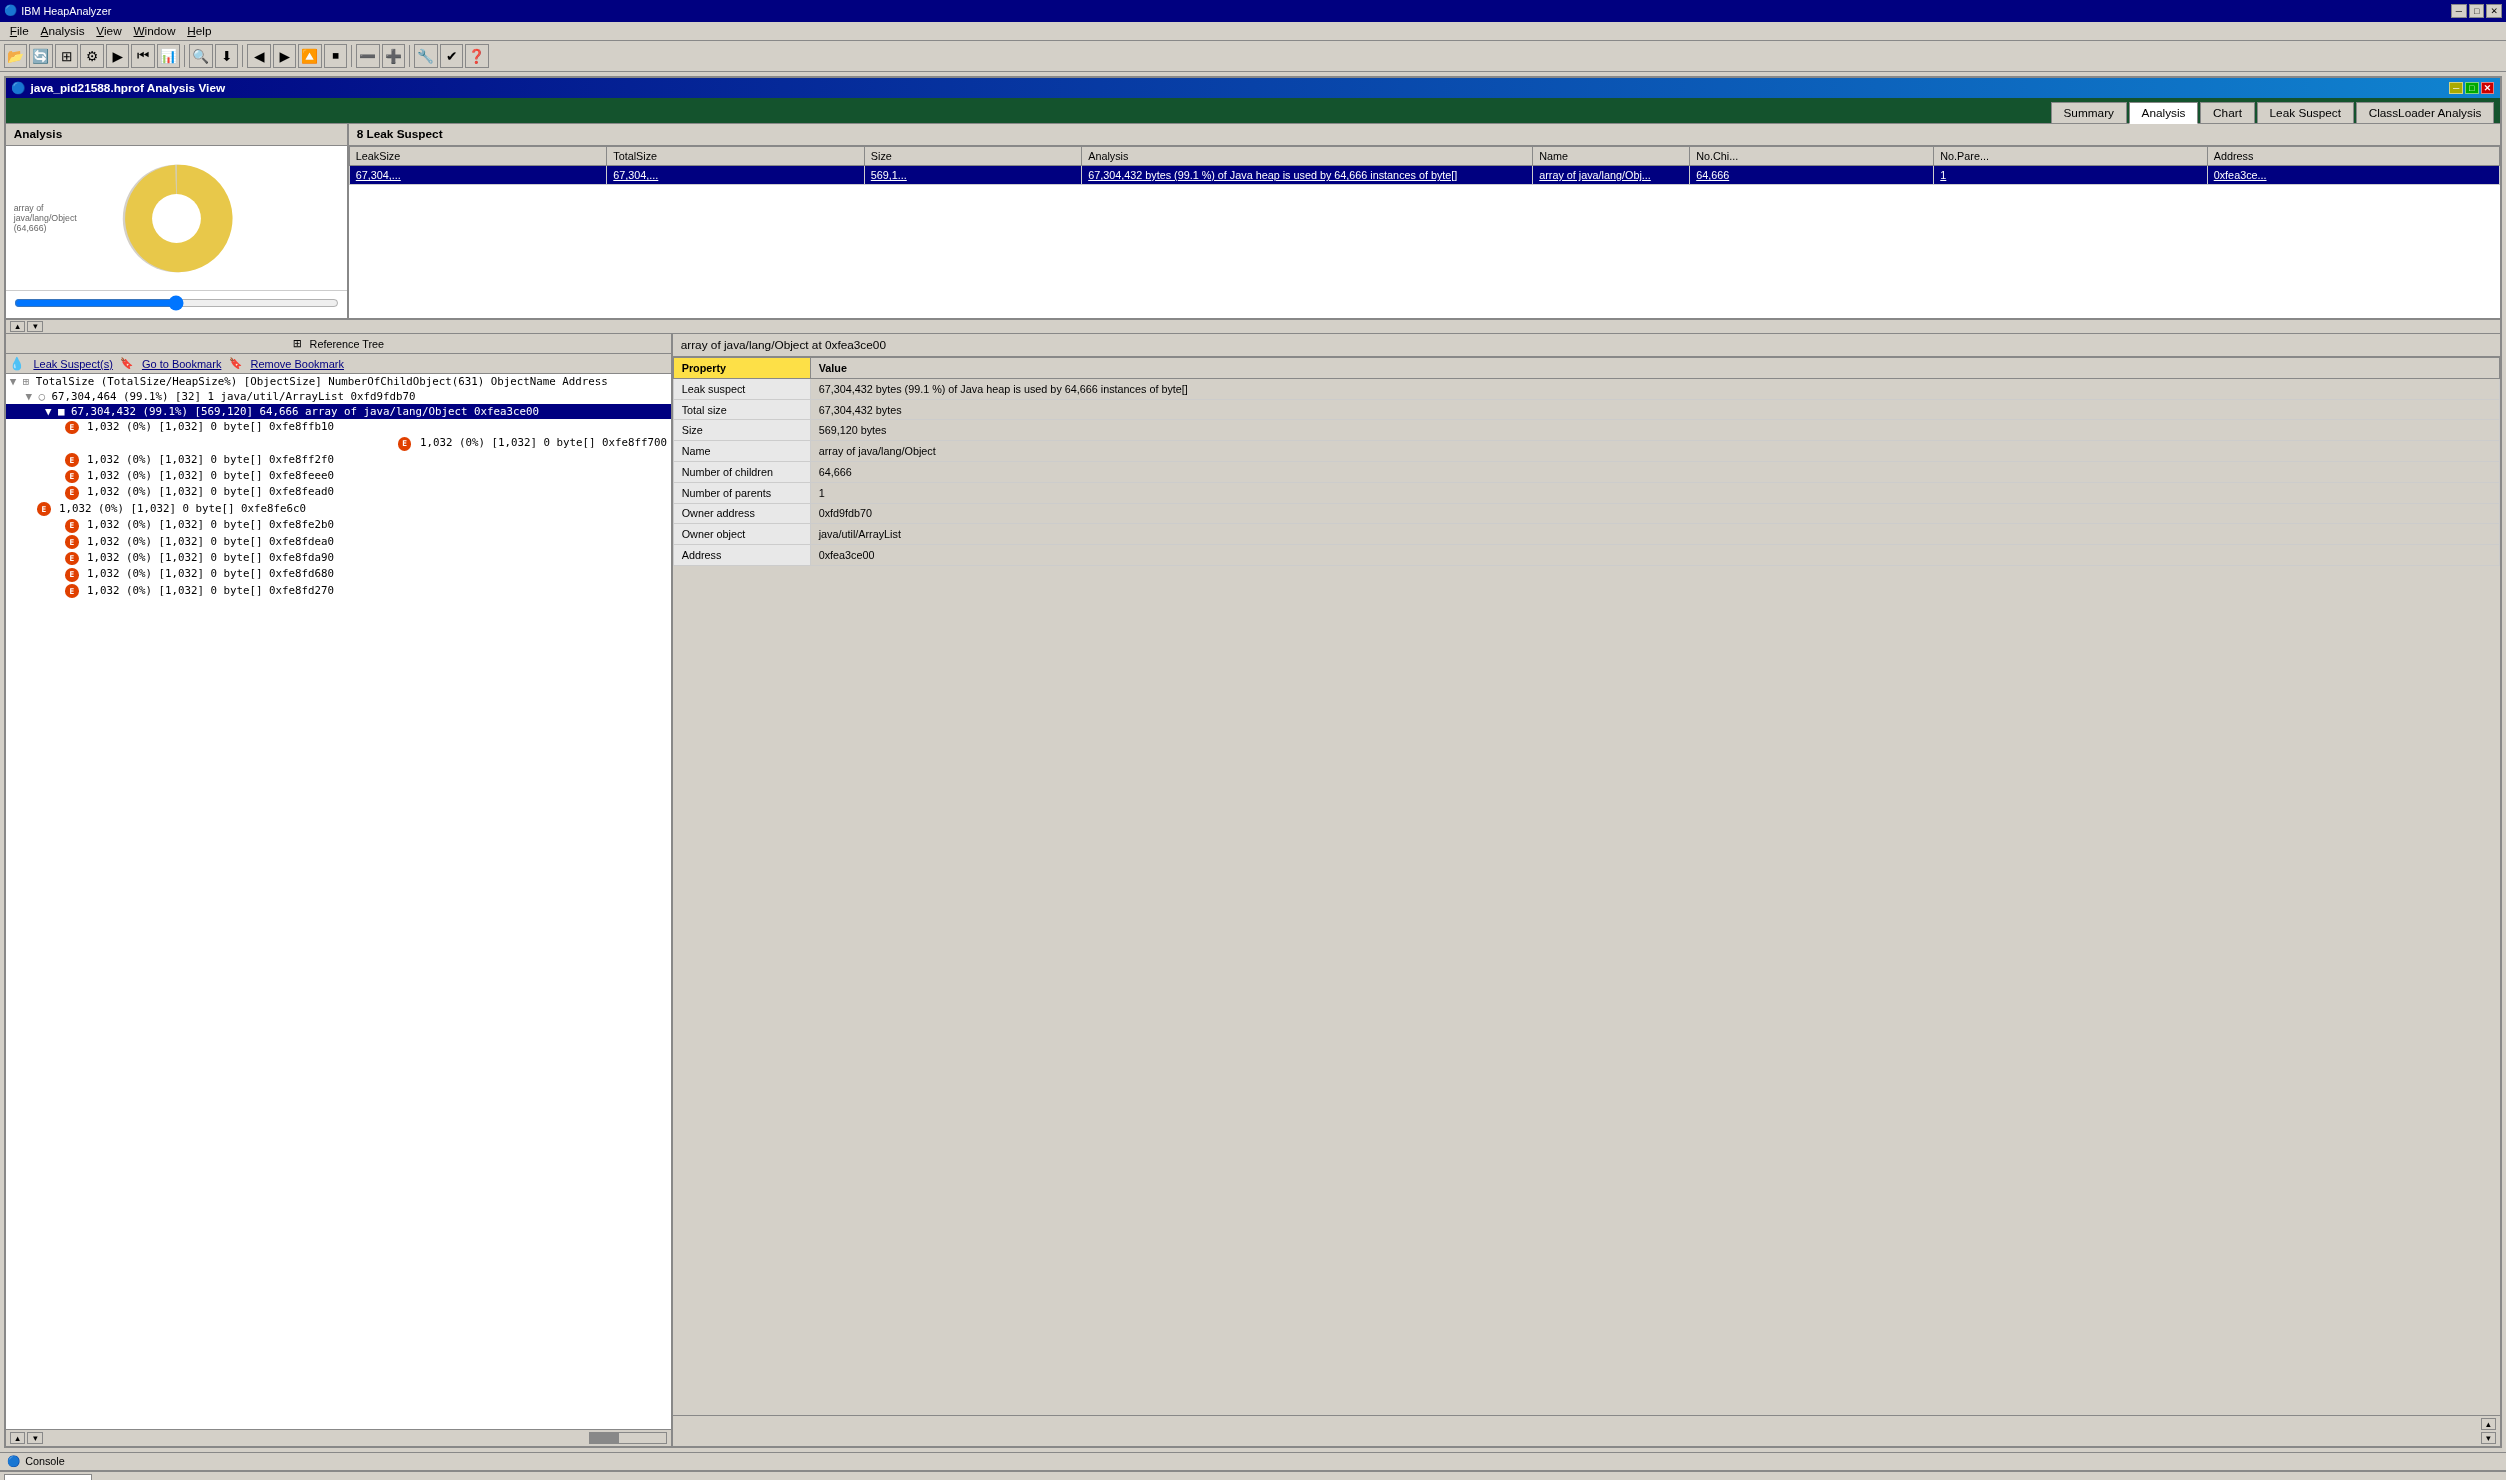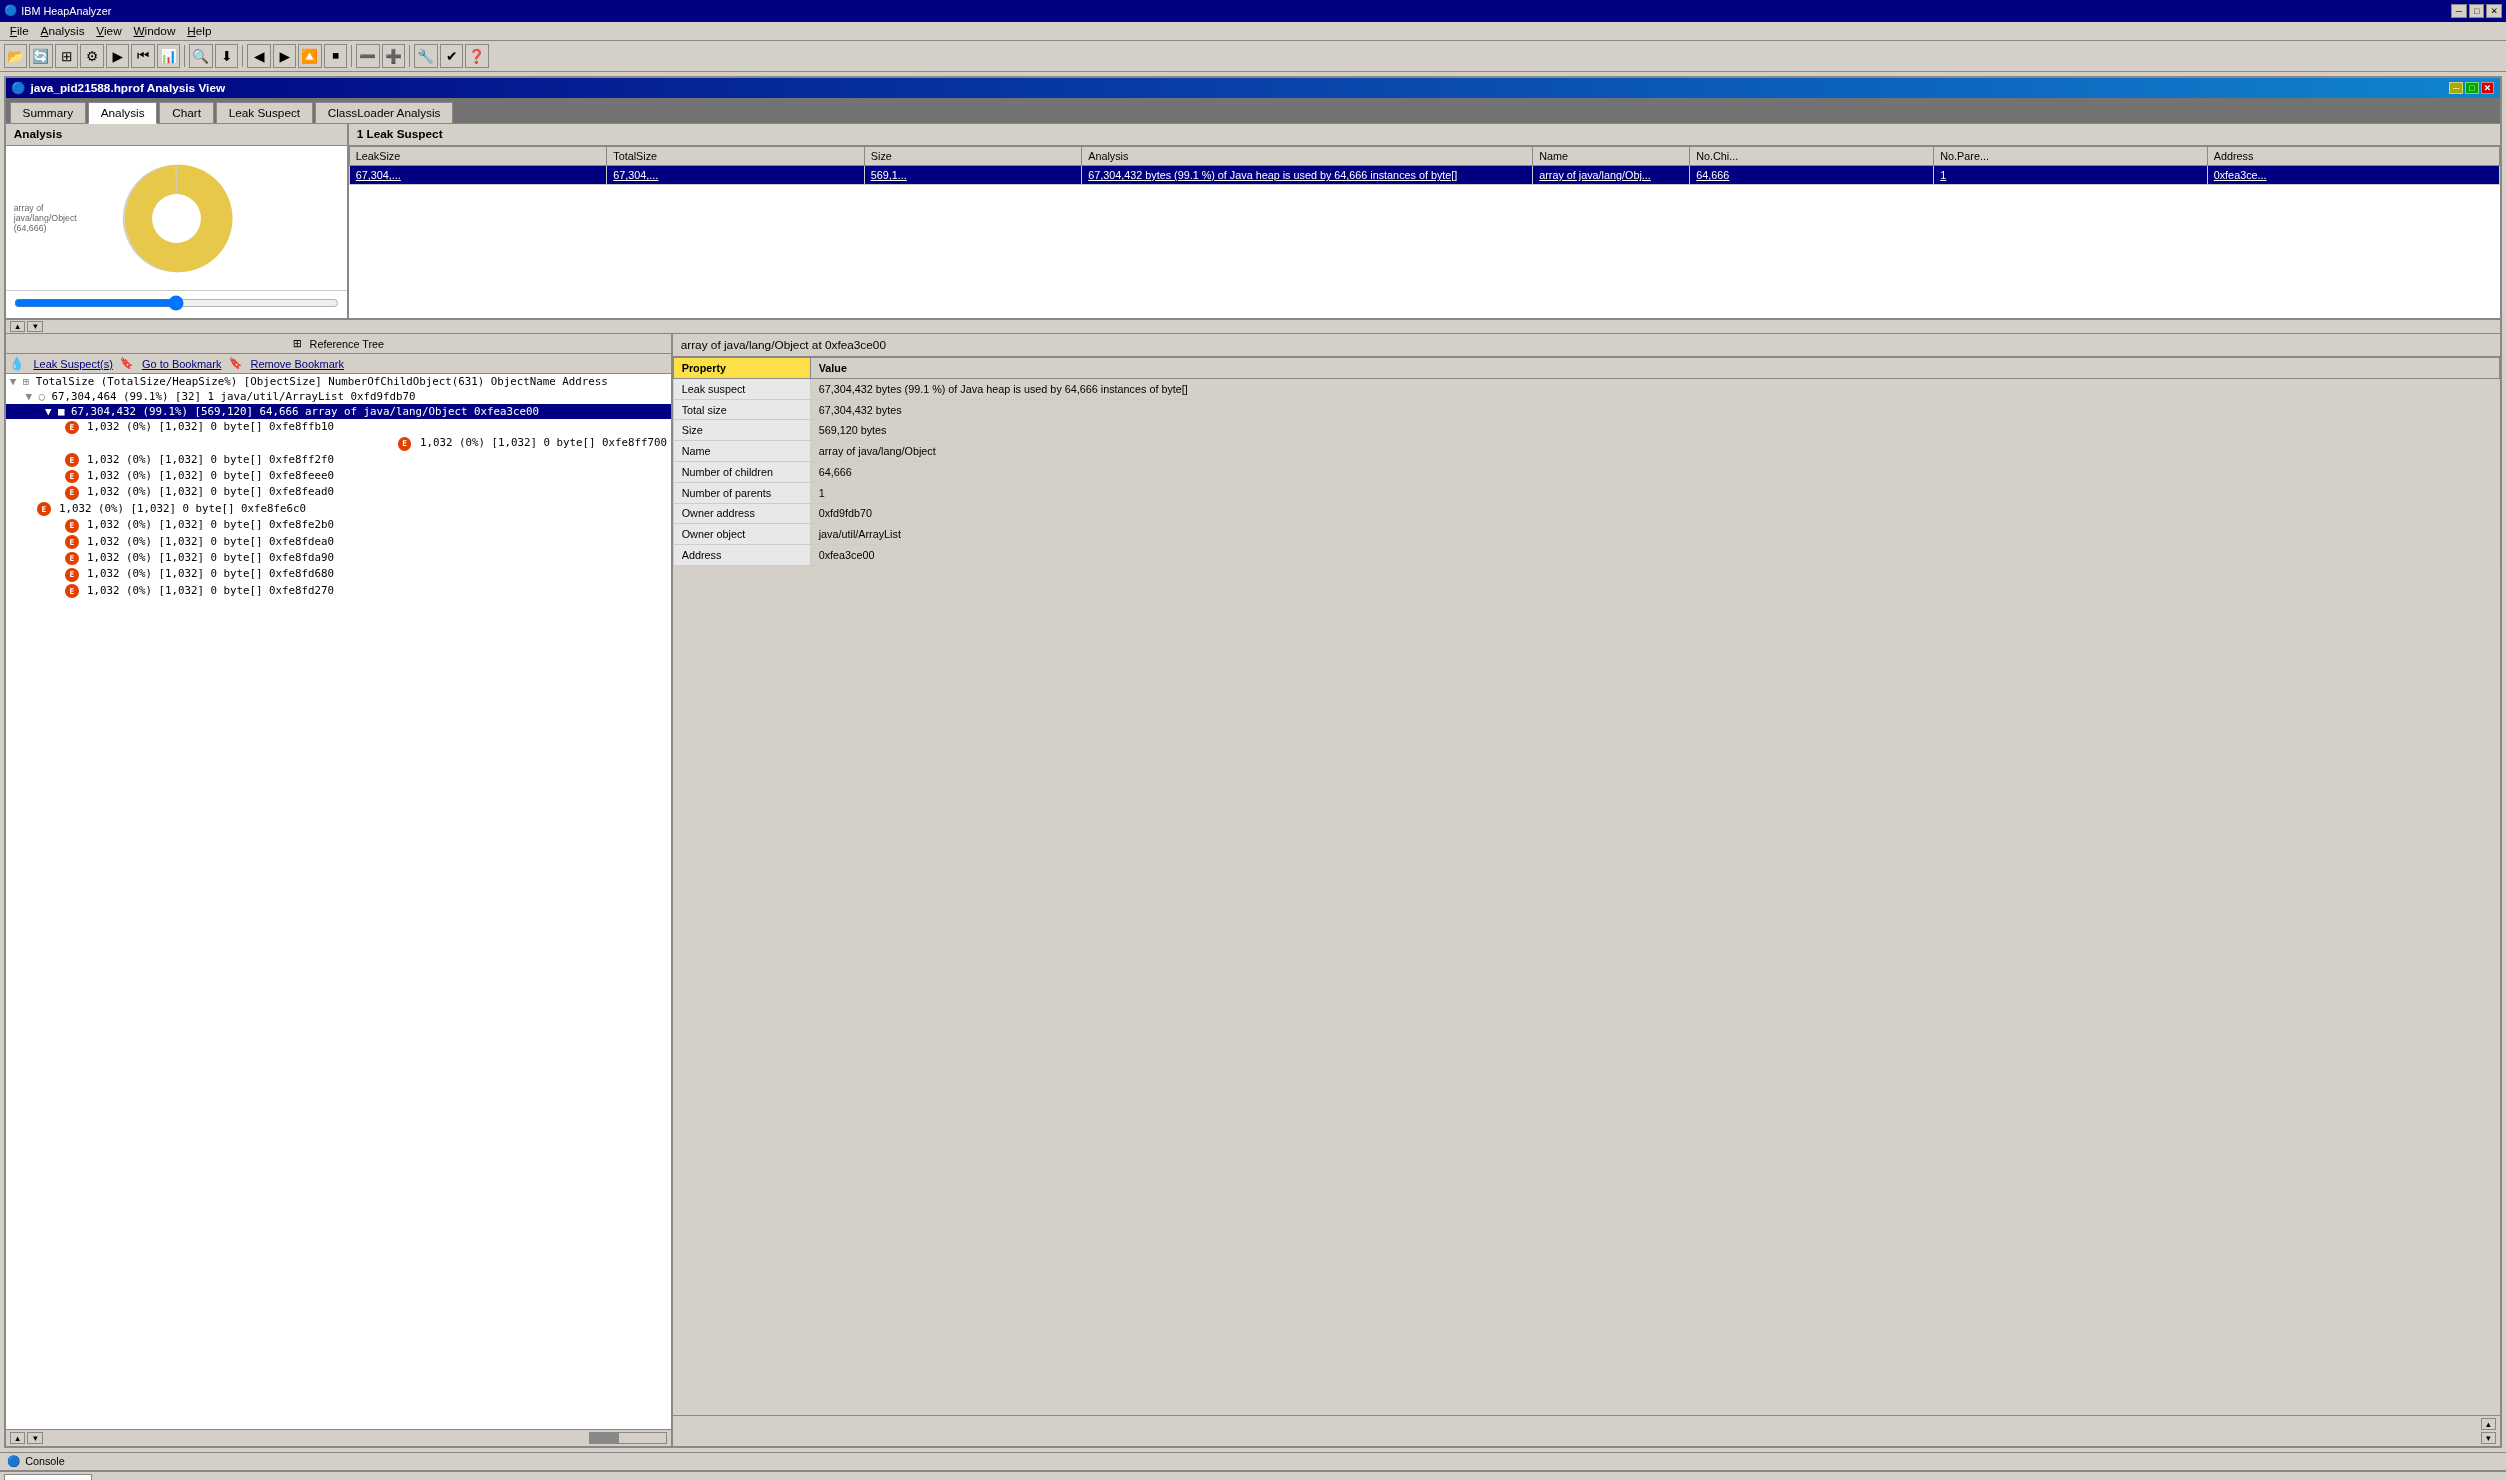--- a/index.html
+++ b/index.html
@@ -81,23 +81,24 @@
       cursor: pointer;
       border: 1px solid rgba(255,255,255,0.5);
     }
     .analysis-title-btn.close { background: #c00; }
     .analysis-title-btn.max { background: #0a0; }
     .analysis-title-btn.min { background: #aa0; }
 
     
     .tabs {
       display: flex;
-      background: #737373;
+      background: #14532d;
       padding: 3.9px 3.9px 0;
       border-bottom: 1px solid #888;
+      justify-content: flex-end;
     }
     .tab {
       padding: 2.9px 11.8px;
       border: 1px solid #888;
       background: #d4d0c8;
       cursor: pointer;
       margin-right: 2px;
       border-bottom: none;
       font-size: 11.8px;
     }
@@ -343,21 +344,21 @@
           <circle cx="65" cy="65" r="25" fill="white"></circle>
         </svg>
       </div>
 
       <div style="padding: 3.9px 7.8px; background: white; border-top: 1px solid #ccc;">
         <input type="range" style="width: 100%;" value="50">
       </div>
     </div>
 
     <div style="flex:1; display: flex; flex-direction: column; overflow: hidden;">
-      <div class="panel-header">1 Leak Suspect</div>
+      <div class="panel-header">8 Leak Suspect</div>
       <div style="overflow: auto; flex:1;">
         <table class="data-table">
           <thead>
             <tr>
               <th>LeakSize</th>
               <th>TotalSize</th>
               <th>Size</th>
               <th style="width: 451px;">Analysis</th>
               <th style="width: 157px;">Name</th>
               <th>No.Chi...</th>

